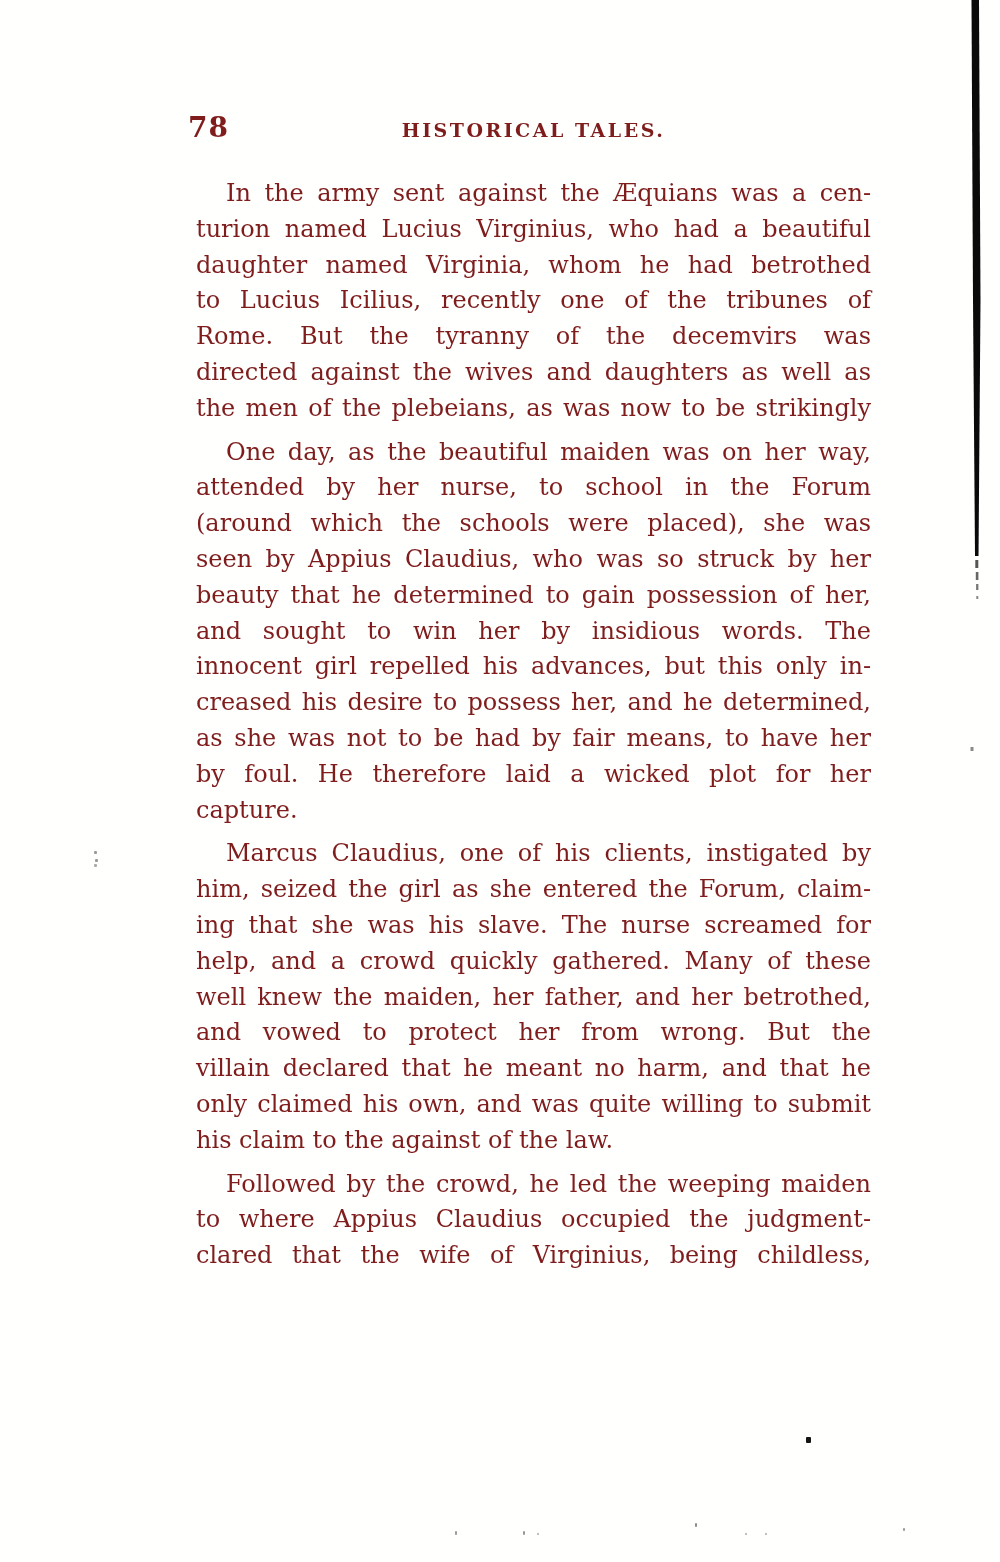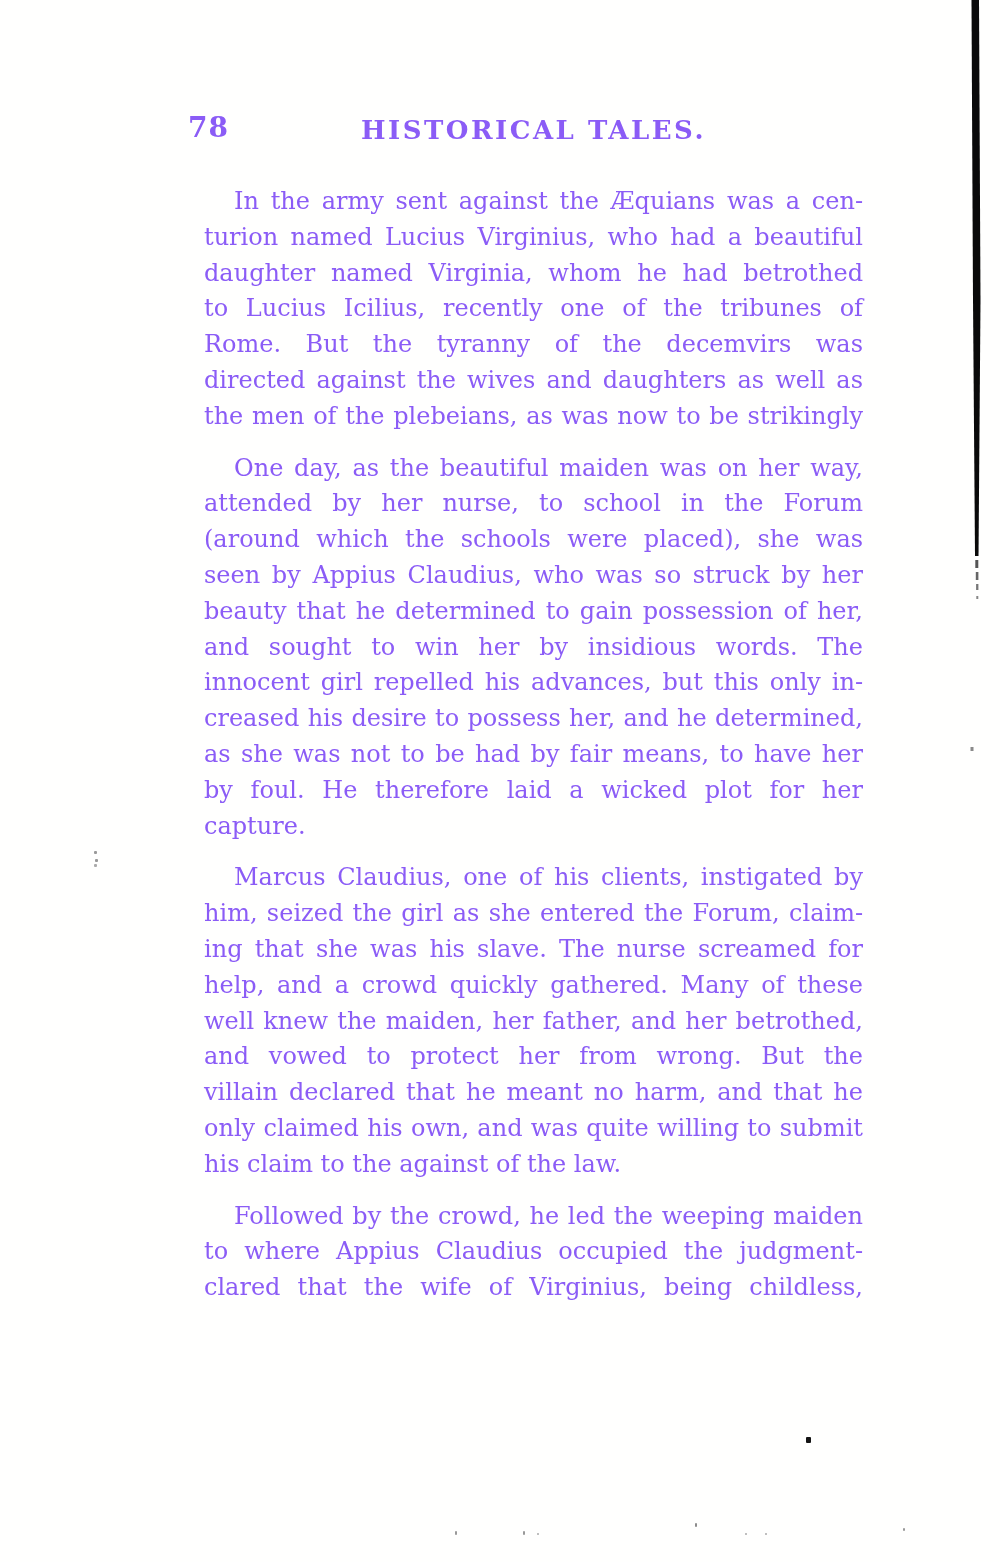--- a/index.html
+++ b/index.html
@@ -7,21 +7,21 @@
     padding: 0;
     background: #e8e8e8;
   }
   .page {
     position: relative;
     width: 1000px;
     height: 1562px;
     background: #fffffe;
     overflow: hidden;
     font-family: "DejaVu Serif", serif;
-    color: #8b5cf6;
+    color: #7f1d1d;
   }
   
   .pagehead {
     position: absolute;
     left: 188px;
     top: 112px;
     width: 691px;
     height: 34px;
   }
   .pagenum {
@@ -32,34 +32,34 @@
     font-weight: bold;
     letter-spacing: 1px;
     line-height: 32px;
   }
   .runtitle {
     position: absolute;
     left: 0;
     right: 0;
     top: 6px;
     text-align: center;
-    font-size: 26px;
+    font-size: 19px;
     font-weight: bold;
     letter-spacing: 2.5px;
     line-height: 24px;
   }
   
   .bodytext {
     position: absolute;
     left: 188px;
     top: 168px;
     width: 691px;
     font-size: 24px;
   }
-  .para { margin: 16px; }
+  .para { margin: 8px; }
   .para + .para { margin-top: 4px; }
   .ln {
     height: 35.8px;
     line-height: 35.8px;
     white-space: normal;
   }
   .j { text-align: justify; text-align-last: justify; }
   .l { text-align: left; text-align-last: left; }
   .ind { text-indent: 30px; }
 

